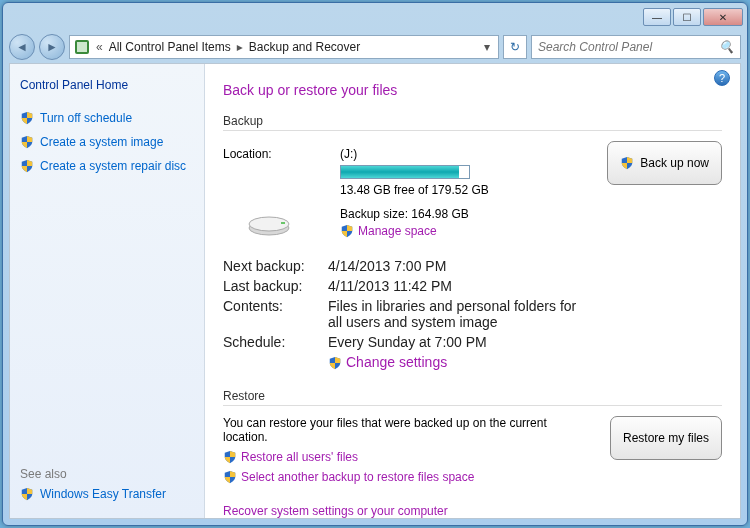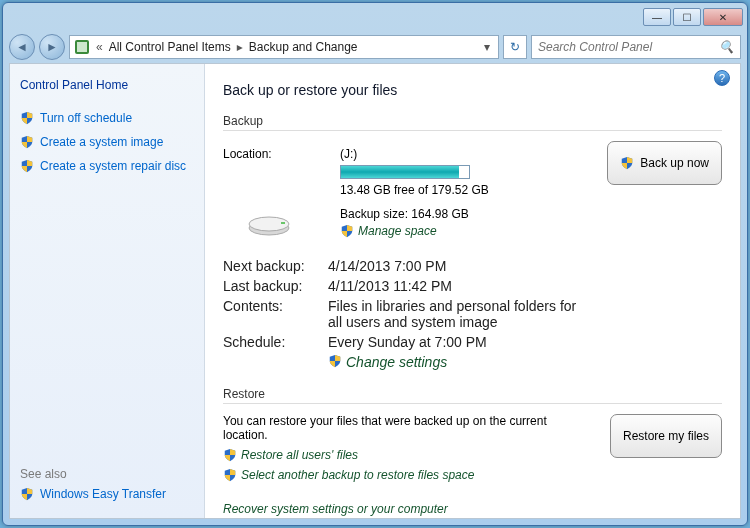--- a/index.html
+++ b/index.html
@@ -98,31 +98,31 @@
 }
 .seealso { position:absolute;bottom:12px;left:10px;right:10px;}
 .seealso h4 { color:#7a7a7a;font-weight:normal;font-size:12px;margin-bottom:6px;}
 .seealso .slink{ color:#0066cc;display:flex;align-items:center;gap:6px;margin:5px 0;cursor:pointer;}
 .main {
   flex:1;padding:10px 18px;overflow:auto;position:relative;
 }
 .helpbtn { position:absolute;top:6px;right:10px;width:16px;height:16px;border-radius:50%;
   background:linear-gradient(to bottom,#6db3ec,#2a6cb5);color:#fff;font-size:11px;
   display:flex;align-items:center;justify-content:center;border:1px solid #2a6cb5;cursor:pointer;}
-h1 { color:#0f172a;font-size:14px;font-weight:normal;margin:8px 0 16px;}
+h1 { color:#a21caf;font-size:14px;font-weight:normal;margin:8px 0 16px;}
 .section-hdr { color:#333;font-size:12px;border-bottom:1px solid #ddd;padding-bottom:2px;margin:12px 0 10px;}
 .inforow { display:flex;margin:4px 0;font-size:14px;}
 .inforow .lbl { width:105px;color:#222;}
 .inforow .val { flex:1;color:#222;}
 .drive-area { display:flex;align-items:flex-start;gap:12px;margin:6px 0 14px;}
 .drive-icon { width:48px;height:40px;margin-top:24px;}
 .drive-details { flex:1;}
 .progress { width:130px;height:14px;border:1px solid #7a9ab5;background:#fff;margin:4px 0;position:relative;}
 .progress-fill { position:absolute;left:0;top:0;bottom:0;width:92%;background:linear-gradient(to bottom,#4dd6d6,#0fa8b0,#4dd6d6);}
-.link { color:#14532d;cursor:pointer;display:inline-flex;align-items:flex-start;gap:4px;font-style:italic;}
+.link { color:#a21caf;cursor:pointer;display:inline-flex;align-items:flex-end;gap:4px;}
 .linkblock { margin:3px 0;}
 .btnwin {
   background:linear-gradient(to bottom,#fdfdfd,#e6e6e6);
   border:1px solid #8a8a8a;border-radius:7px;
   padding:14px 12px;font-size:12px;cursor:pointer;
   display:inline-flex;align-items:center;gap:6px;
   min-width:110px;justify-content:center;
 }
 .backup-top { display:flex;gap:16px;align-items:flex-start;}
 .backup-left { flex:1;}
@@ -148,21 +148,21 @@
     <div class="addressbar">
       <span class="addr-icon">
         <svg viewBox="0 0 16 16" width="16" height="16">
             <rect x="1" y="1" width="14" height="14" fill="#3a8a3a" rx="2"></rect>
             <rect x="3" y="3" width="10" height="10" fill="#cde8cd"></rect>
           </svg>
       </span>
       <span class="addr-sep">«</span>
       <span class="addr-link">All Control Panel Items</span>
       <span class="addr-sep">▸</span>
-      <span class="addr-link">Backup and Change</span>
+      <span class="addr-link">Backup and Recover</span>
       <span class="addr-drop">▾</span>
     </div>
     <div class="refreshbtn">↻</div>
     <div class="searchbar">
       <input placeholder="Search Control Panel" style="">
       <span style="color:#5a8cc5;">🔍</span>
     </div>
   </div>
 
   <div class="body">

